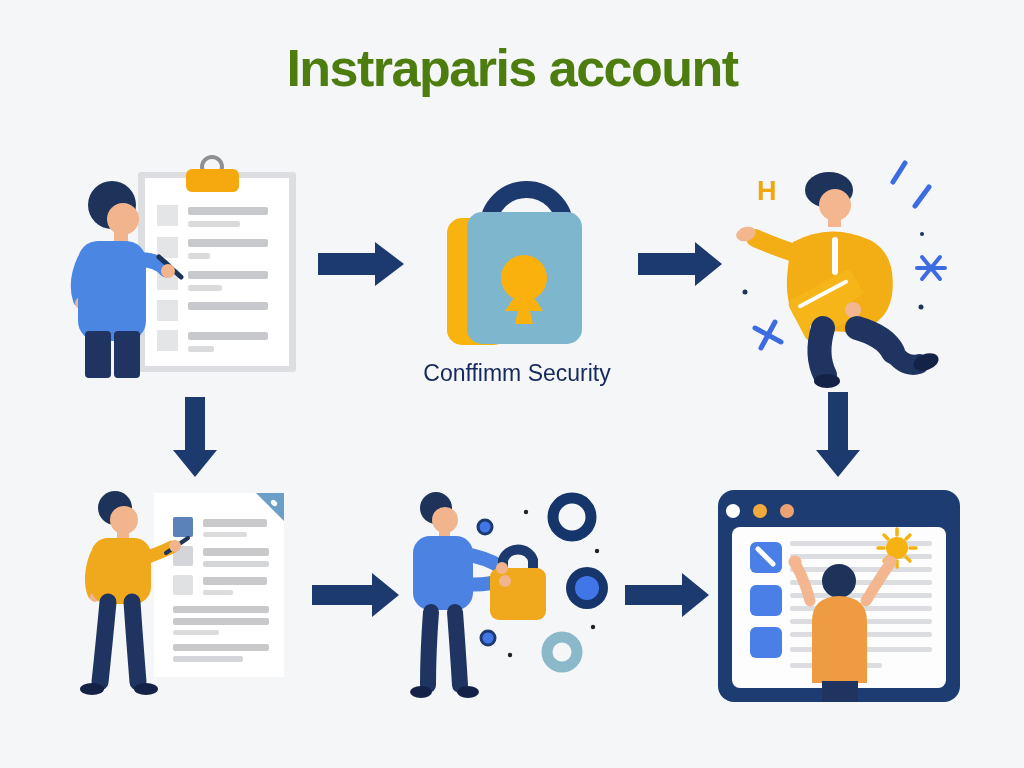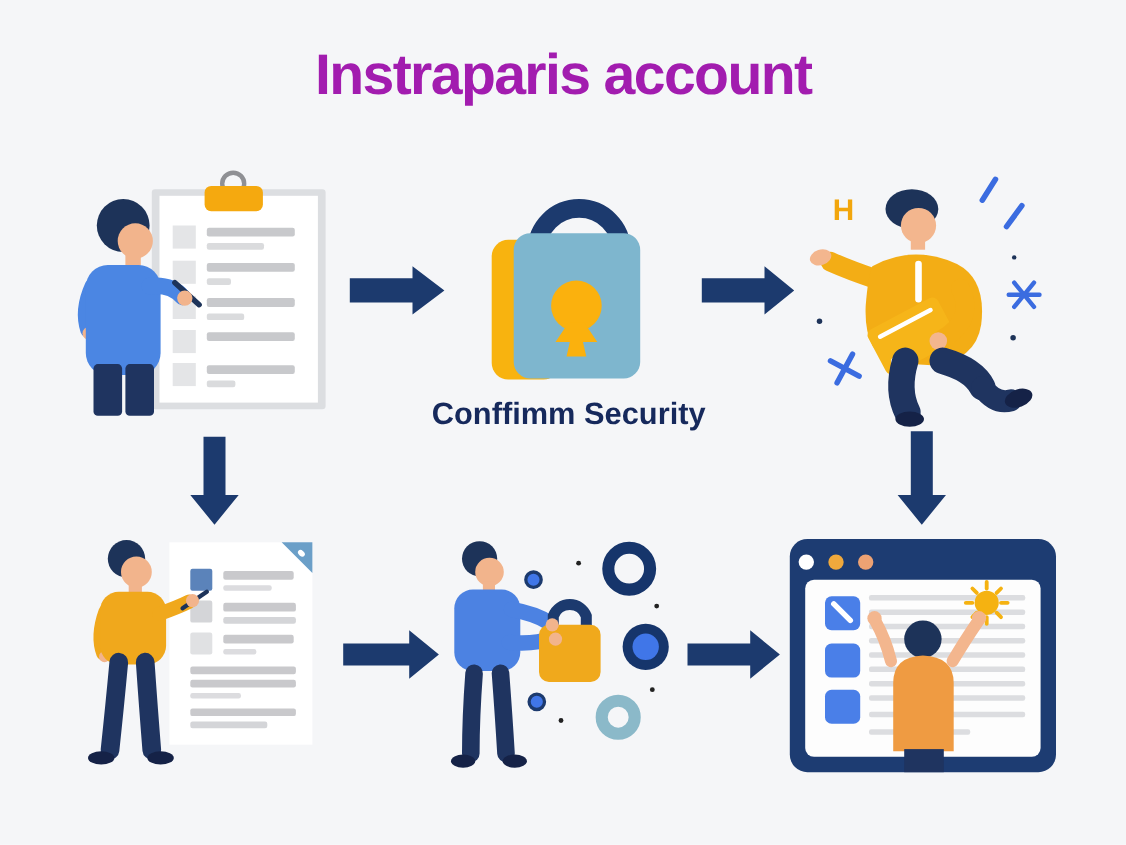--- a/index.html
+++ b/index.html
@@ -2,25 +2,25 @@
 <html><head>
 <meta charset="utf-8">
 <style>
   html,body{margin:0;padding:0;}
   body{font-family:"Liberation Sans", sans-serif; background:#ffffff;}
   #canvas{position:relative; width:1024px; height:768px; background:#f5f6f8; overflow:hidden;}
   .abs{position:absolute;}
   #page-title{
     position:absolute; top:38px; left:0; width:1024px;
     text-align:center; font-size:52px; font-weight:bold;
-    color:#a21caf; letter-spacing:-1.5px; margin:0;
+    color:#4d7c0f; letter-spacing:-1.5px; margin:0;
   }
   #security-label{
     position:absolute; top:360px; left:342px; width:350px;
-    text-align:center; font-size:28px; font-weight:bold; color:#16295c;
+    text-align:center; font-size:23px; font-weight:normal; color:#16295c;
   }
   svg{display:block;}
 </style>
 </head>
 <body>
 
 <div id="canvas">
 
   <h1 id="page-title">Instraparis account</h1>
 

